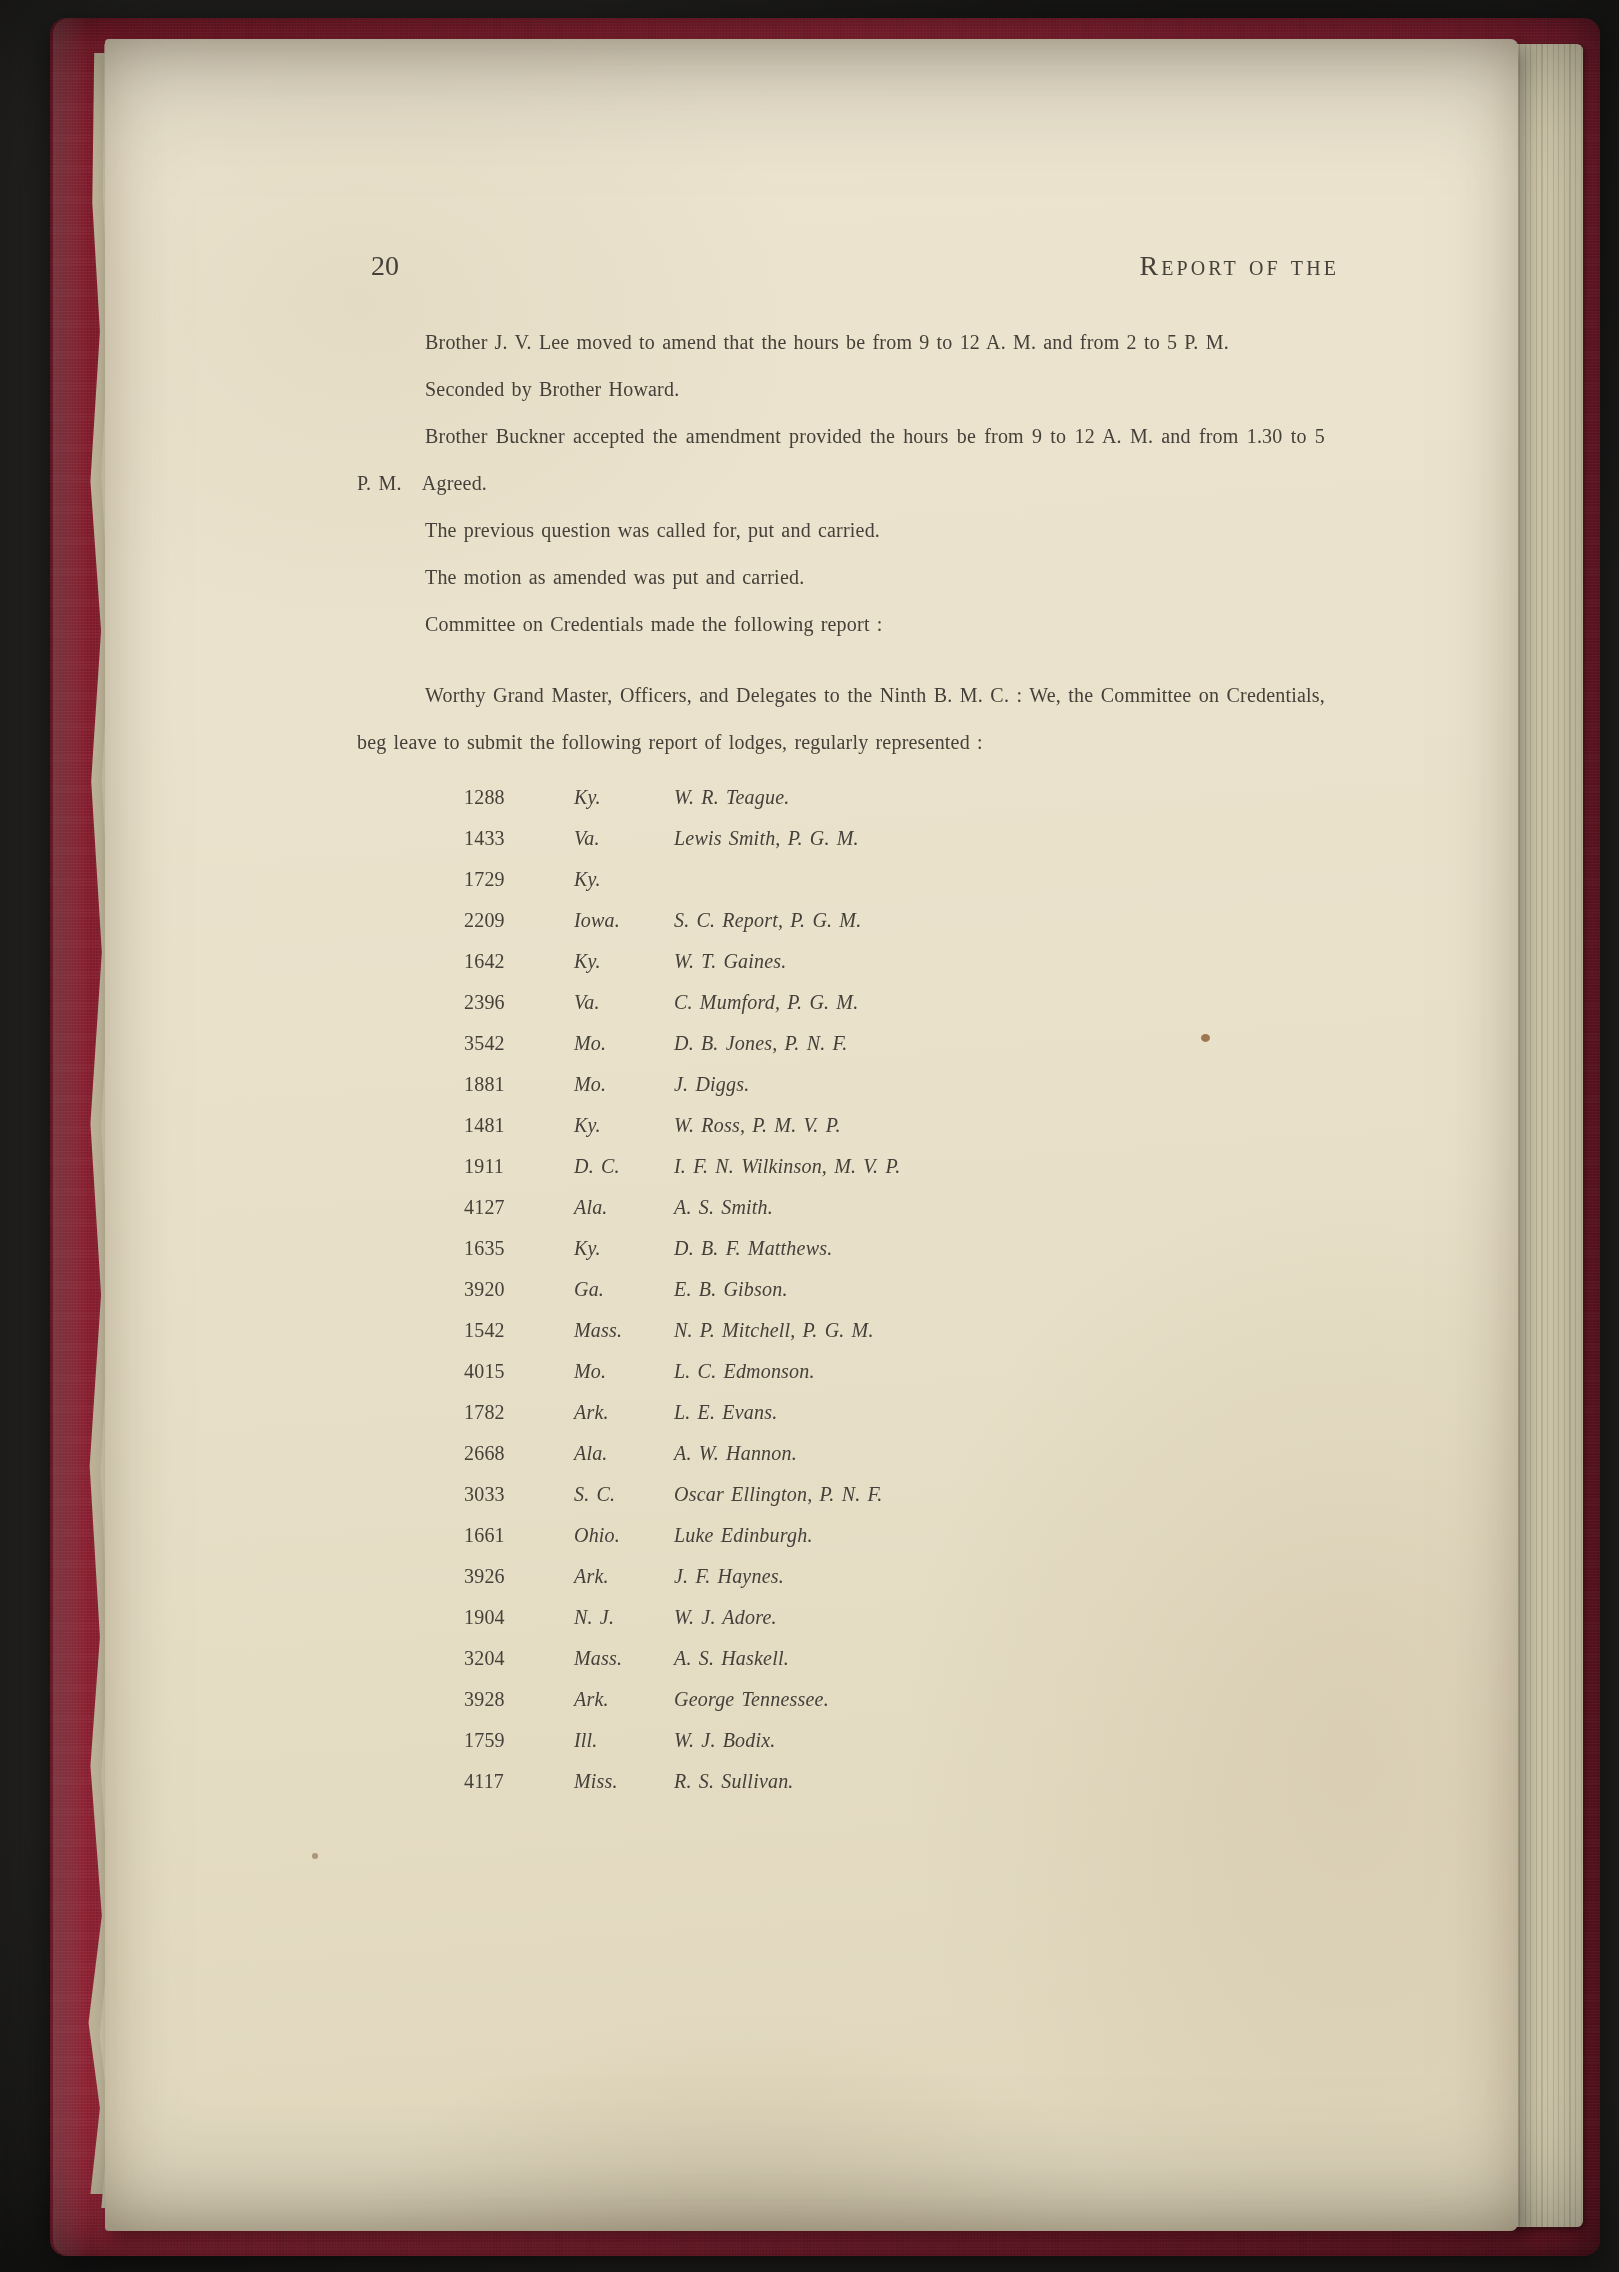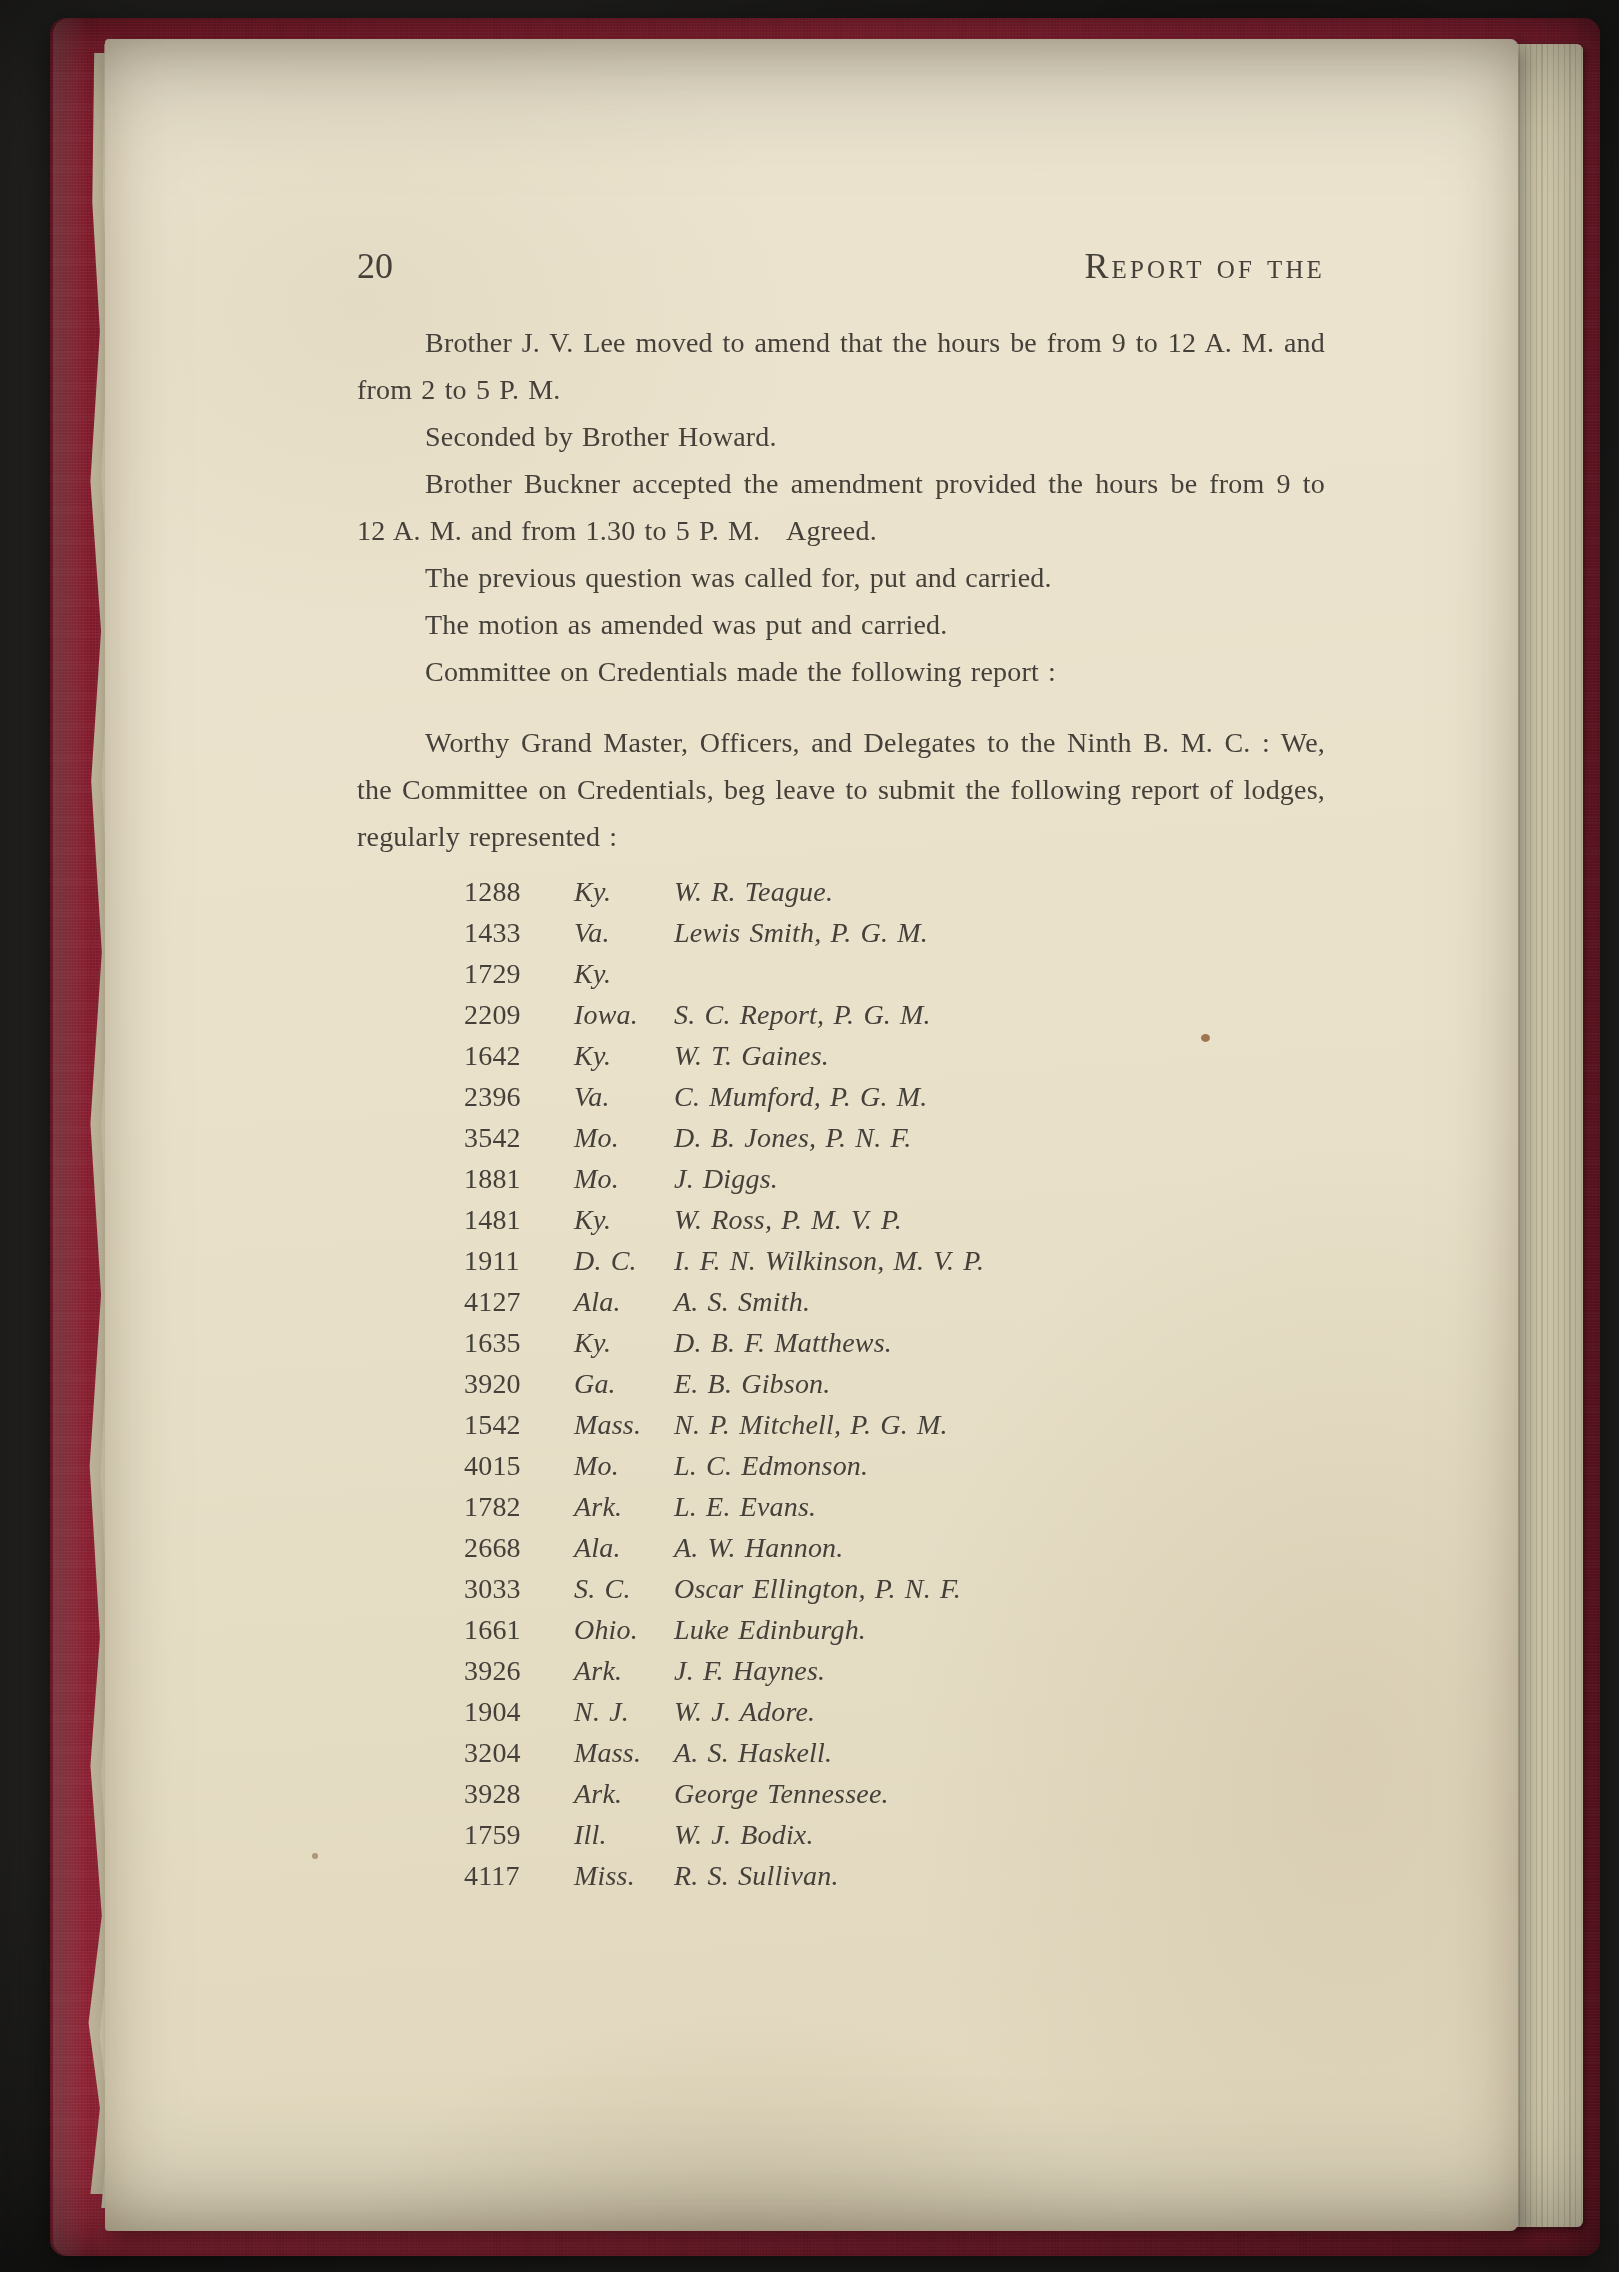--- a/index.html
+++ b/index.html
@@ -56,31 +56,31 @@
     background:
       radial-gradient(753px 565px at 18% 12%, rgba(120,90,50,.06), transparent 60%),
       radial-gradient(690px 941px at 88% 78%, rgba(110,80,40,.09), transparent 65%),
       radial-gradient(565px 377px at 45% 102%, rgba(95,72,42,.12), transparent 70%),
       linear-gradient(176deg, #ece4cf, var(--paper-cream) 45%, #e0d7bd);
     border-radius:3.8px 7.5px 7.5px 3.8px;
     box-shadow:inset 0 0 56px rgba(125,98,60,.28), 6.3px 7.5px 21.3px rgba(0,0,0,.38);
     color:var(--ink);
   }
   .running-row{
-    position:absolute;left:252px;top:212px;width:968px;height:31px;
-    font-size:36px;line-height:30px;text-decoration:underline;
+    position:absolute;left:266px;top:212px;width:968px;height:31px;
+    font-size:28px;line-height:30px;text-decoration:underline;
   }
   .page-number{position:absolute;left:0;top:0;}
   .running-head{
     position:absolute;left:0;right:0;text-align:right;
     font-variant:small-caps;letter-spacing:3.1px;
   }
   .body-text{
     position:absolute;left:252px;top:280px;width:968px;
-    font-size:28px;line-height:47px;
+    font-size:20px;line-height:47px;
     letter-spacing:0.2px;word-spacing:1.9px;
   }
   .body-text p{
     margin:0;text-indent:68px;text-align:justify;
     hyphens:none;
   }
   .body-text p.para-spaced{margin-top:24px;}
   .lodge-list{margin-top:11.3px;margin-left:107px;}
   .lodge-row{display:flex;height:41px;line-height:41px;}
   .lodge-number{width:70px;flex:none;}

